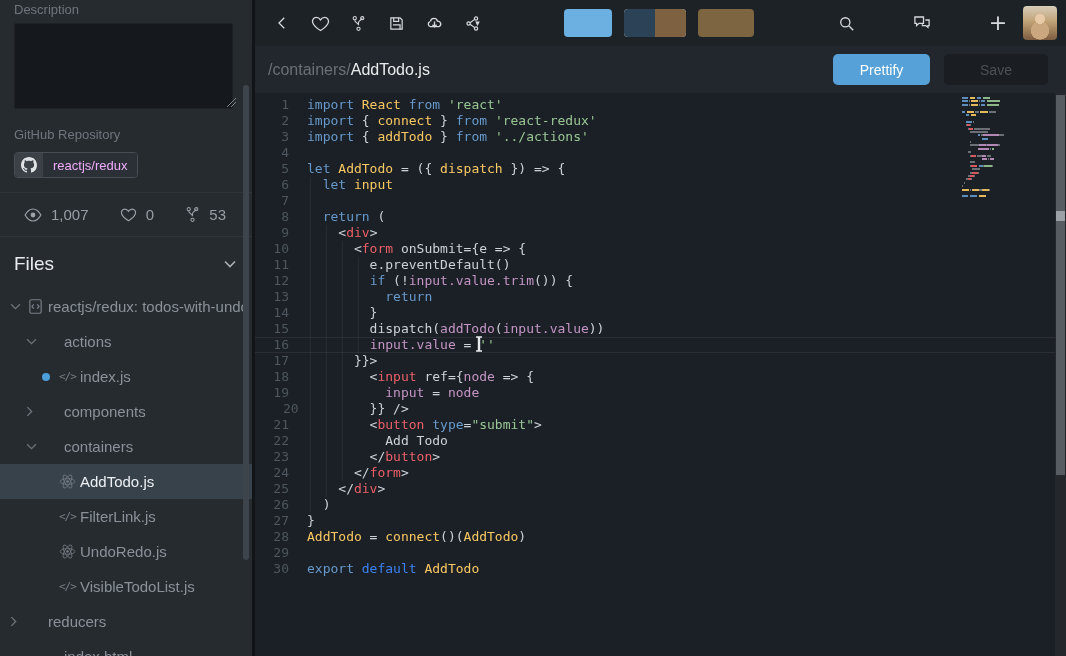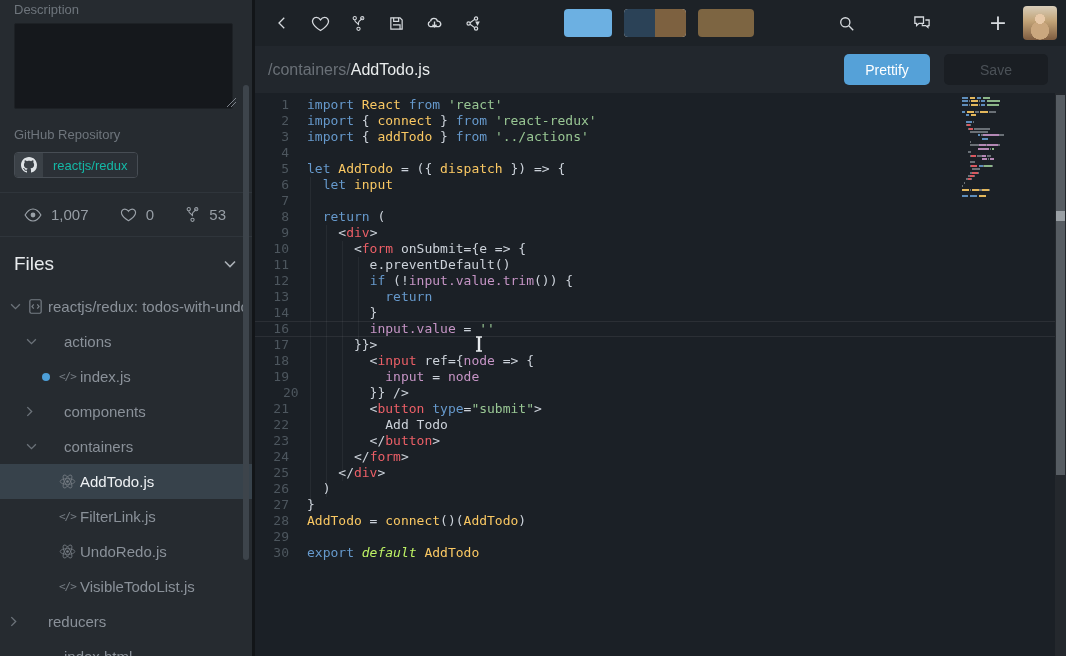--- a/index.html
+++ b/index.html
@@ -14,21 +14,21 @@
   .desc-box { position:relative; width:219px; height:86px; margin:0 14px 12px;
               background:#15181c; border:1px solid #1d2125; border-radius:2px;
               color:#aab0b6; font-size:12px; resize:none; outline:none; }
   .resize-grip { position:absolute; right:16px; top:98px; width:9px; height:9px;
      background:
        linear-gradient(135deg, transparent 45%, #7c828a 45%, #7c828a 52%, transparent 52%,
        transparent 68%, #7c828a 68%, #7c828a 75%, transparent 75%); }
   .repo-badge { display:inline-flex; align-items:stretch; margin:4px 14px 14px;
                 border:1px solid #474d54; border-radius:4px; overflow:hidden; height:26px; }
   .repo-badge .gh { width:28px; background:#3b4147; display:flex; align-items:center; justify-content:center; color:#dfe3e6; }
-  .repo-badge .txt { display:flex; align-items:center; padding:0 10px; color:#14b8a6; font-size:13px; background:#2b3036; }
+  .repo-badge .txt { display:flex; align-items:center; padding:0 10px; color:#f0abfc; font-size:13px; background:#2b3036; }
   .stats { display:flex; justify-content:space-between; align-items:center;
            border-top:1px solid #2f353b; border-bottom:1px solid #2f353b;
            padding:13px 26px 13px 24px; color:#979ea5; font-size:15px; }
   .stat { display:flex; align-items:center; gap:9px; }
   .stat svg { color:#9aa1a8; }
   .files-header { display:flex; align-items:center; justify-content:space-between;
                   padding:16px 16px 14px 14px; color:#e8ebed; font-size:19px; }
   .tree { }
   .tree-row { display:flex; align-items:center; height:35px; color:#8a9199; font-size:15px; cursor:pointer; }
   .tree-row.selected { background:#37424b; color:#eef1f4; }
@@ -56,21 +56,21 @@
       radial-gradient(circle at 50% 72%, #caa77e 0 30%, transparent 31%),
       linear-gradient(180deg,#d8cdb9 0%, #c2a377 45%, #7e5c40 100%); }
 
   .crumbbar { height:47px; background:#22272d; display:flex; align-items:center;
               padding:0 18px 0 13px; flex:none; }
   .crumb { font-size:16px; }
   .crumb .dim { color:#6a7077; }
   .crumb .cur { color:#e9eced; }
   .btn { height:31px; border:none; border-radius:5px; font-size:14px; cursor:pointer;
          font-family:"Liberation Sans", sans-serif; }
-  .btn-prettify { width:86px; background:#55a1d8; color:#fff; margin-left:auto; }
+  .btn-prettify { width:97px; background:#55a1d8; color:#fff; margin-left:auto; }
   .btn-save { width:104px; background:#1a1e23; color:#4b5157; margin-left:14px; }
 
   
   .editor { position:relative; flex:1; background:#1b2026; overflow:hidden;
             font-family:"DejaVu Sans Mono", monospace; font-size:13px; }
   .code-scroll { padding-top:4px; }
   .cline { display:flex; height:16px; line-height:16px; white-space:pre; }
   .cline.active { box-shadow: inset 0 1px 0 rgba(255,255,255,.07), inset 0 -1px 0 rgba(255,255,255,.07); }
   .gut { width:44px; padding-right:10px; text-align:right; color:#4d565e; flex:none; user-select:none; }
   .ctext { padding-left:8px; }
@@ -363,35 +363,36 @@
           <div class="cline"><span class="gut" style="color: rgb(77, 86, 94);">5</span><span class="ctext"><span style="color: rgb(102, 153, 204);">let</span><span style="color: rgb(204, 210, 218);"> </span><span style="color: rgb(250, 200, 99);">AddTodo</span><span style="color: rgb(204, 210, 218);"> = ({ </span><span style="color: rgb(250, 200, 99);">dispatch</span><span style="color: rgb(204, 210, 218);"> }) =&gt; {</span></span></div>
           <div class="cline"><span class="gut" style="color: rgb(77, 86, 94);">6</span><span class="ctext"><span style="color: rgb(204, 210, 218);">  </span><span style="color: rgb(102, 153, 204);">let</span><span style="color: rgb(204, 210, 218);"> </span><span style="color: rgb(250, 200, 99);">input</span></span></div>
           <div class="cline"><span class="gut" style="color: rgb(77, 86, 94);">7</span><span class="ctext"></span></div>
           <div class="cline"><span class="gut" style="color: rgb(77, 86, 94);">8</span><span class="ctext"><span style="color: rgb(204, 210, 218);">  </span><span style="color: rgb(102, 153, 204);">return</span><span style="color: rgb(204, 210, 218);"> (</span></span></div>
           <div class="cline"><span class="gut" style="color: rgb(77, 86, 94);">9</span><span class="ctext"><span style="color: rgb(204, 210, 218);">    &lt;</span><span style="color: rgb(236, 95, 103);">div</span><span style="color: rgb(204, 210, 218);">&gt;</span></span></div>
           <div class="cline"><span class="gut" style="color: rgb(77, 86, 94);">10</span><span class="ctext"><span style="color: rgb(204, 210, 218);">      &lt;</span><span style="color: rgb(236, 95, 103);">form</span><span style="color: rgb(204, 210, 218);"> onSubmit={e =&gt; {</span></span></div>
           <div class="cline"><span class="gut" style="color: rgb(77, 86, 94);">11</span><span class="ctext"><span style="color: rgb(204, 210, 218);">        e.preventDefault()</span></span></div>
           <div class="cline"><span class="gut" style="color: rgb(77, 86, 94);">12</span><span class="ctext"><span style="color: rgb(204, 210, 218);">        </span><span style="color: rgb(102, 153, 204);">if</span><span style="color: rgb(204, 210, 218);"> (!</span><span style="color: rgb(197, 148, 197);">input.value.trim</span><span style="color: rgb(204, 210, 218);">()) {</span></span></div>
           <div class="cline"><span class="gut" style="color: rgb(77, 86, 94);">13</span><span class="ctext"><span style="color: rgb(204, 210, 218);">          </span><span style="color: rgb(102, 153, 204);">return</span></span></div>
           <div class="cline"><span class="gut" style="color: rgb(77, 86, 94);">14</span><span class="ctext"><span style="color: rgb(204, 210, 218);">        }</span></span></div>
+          <div class="cline"><span class="gut" style="color: rgb(77, 86, 94);">15</span><span class="ctext"><span style="color: rgb(204, 210, 218);">        dispatch(</span><span style="color: rgb(197, 148, 197);">addTodo</span><span style="color: rgb(204, 210, 218);">(</span><span style="color: rgb(197, 148, 197);">input.value</span><span style="color: rgb(204, 210, 218);">))</span></span></div>
           <div class="cline active"><span class="gut" style="color: rgb(77, 86, 94);">16</span><span class="ctext"><span style="color: rgb(204, 210, 218);">        </span><span style="color: rgb(197, 148, 197);">input.value</span><span style="color: rgb(204, 210, 218);"> = </span><span style="color: rgb(153, 199, 148);">''</span></span></div>
           <div class="cline"><span class="gut" style="color: rgb(77, 86, 94);">17</span><span class="ctext"><span style="color: rgb(204, 210, 218);">      }}&gt;</span></span></div>
           <div class="cline"><span class="gut" style="color: rgb(77, 86, 94);">18</span><span class="ctext"><span style="color: rgb(204, 210, 218);">        &lt;</span><span style="color: rgb(236, 95, 103);">input</span><span style="color: rgb(204, 210, 218);"> ref={</span><span style="color: rgb(197, 148, 197);">node</span><span style="color: rgb(204, 210, 218);"> =&gt; {</span></span></div>
           <div class="cline"><span class="gut" style="color: rgb(77, 86, 94);">19</span><span class="ctext"><span style="color: rgb(204, 210, 218);">          </span><span style="color: rgb(197, 148, 197);">input</span><span style="color: rgb(204, 210, 218);"> = </span><span style="color: rgb(197, 148, 197);">node</span></span></div>
           <div class="cline"><span class="gut" style="color: rgb(77, 86, 94); padding-left: 28px;">20</span><span class="ctext"><span style="color: rgb(204, 210, 218);">        }} /&gt;</span></span></div>
           <div class="cline"><span class="gut" style="color: rgb(77, 86, 94);">21</span><span class="ctext"><span style="color: rgb(204, 210, 218);">        &lt;</span><span style="color: rgb(236, 95, 103);">button</span><span style="color: rgb(204, 210, 218);"> </span><span style="color: rgb(102, 153, 204);">type</span><span style="color: rgb(204, 210, 218);">=</span><span style="color: rgb(153, 199, 148);">"submit"</span><span style="color: rgb(204, 210, 218);">&gt;</span></span></div>
           <div class="cline"><span class="gut" style="color: rgb(77, 86, 94);">22</span><span class="ctext"><span style="color: rgb(204, 210, 218);">          Add Todo</span></span></div>
           <div class="cline"><span class="gut" style="color: rgb(77, 86, 94);">23</span><span class="ctext"><span style="color: rgb(204, 210, 218);">        &lt;/</span><span style="color: rgb(236, 95, 103);">button</span><span style="color: rgb(204, 210, 218);">&gt;</span></span></div>
           <div class="cline"><span class="gut" style="color: rgb(77, 86, 94);">24</span><span class="ctext"><span style="color: rgb(204, 210, 218);">      &lt;/</span><span style="color: rgb(236, 95, 103);">form</span><span style="color: rgb(204, 210, 218);">&gt;</span></span></div>
           <div class="cline"><span class="gut" style="color: rgb(77, 86, 94);">25</span><span class="ctext"><span style="color: rgb(204, 210, 218);">    &lt;/</span><span style="color: rgb(236, 95, 103);">div</span><span style="color: rgb(204, 210, 218);">&gt;</span></span></div>
           <div class="cline"><span class="gut" style="color: rgb(77, 86, 94);">26</span><span class="ctext"><span style="color: rgb(204, 210, 218);">  )</span></span></div>
           <div class="cline"><span class="gut" style="color: rgb(77, 86, 94);">27</span><span class="ctext"><span style="color: rgb(204, 210, 218);">}</span></span></div>
           <div class="cline"><span class="gut" style="color: rgb(77, 86, 94);">28</span><span class="ctext"><span style="color: rgb(250, 200, 99);">AddTodo</span><span style="color: rgb(204, 210, 218);"> = </span><span style="color: rgb(250, 200, 99);">connect</span><span style="color: rgb(204, 210, 218);">()(</span><span style="color: rgb(250, 200, 99);">AddTodo</span><span style="color: rgb(204, 210, 218);">)</span></span></div>
           <div class="cline"><span class="gut" style="color: rgb(77, 86, 94);">29</span><span class="ctext"></span></div>
-          <div class="cline"><span class="gut" style="color: rgb(77, 86, 94);">30</span><span class="ctext"><span style="color: rgb(102, 153, 204);">export</span><span style="color: rgb(204, 210, 218);"> </span><span style="color: #bef264; font-style: italic;">default</span><span style="color: rgb(204, 210, 218);"> </span><span style="color: rgb(250, 200, 99);">AddTodo</span></span></div>
+          <div class="cline"><span class="gut" style="color: rgb(77, 86, 94);">30</span><span class="ctext"><span style="color: rgb(102, 153, 204);">export</span><span style="color: rgb(204, 210, 218);"> </span><span style="color: #3b82f6;">default</span><span style="color: rgb(204, 210, 218);"> </span><span style="color: rgb(250, 200, 99);">AddTodo</span></span></div>
         </div>
 
       <div class="guide" style="left:55px;  top:84px;  height:336px;"></div>
       <div class="guide" style="left:71px;  top:132px; height:272px;"></div>
       <div class="guide" style="left:87px;  top:148px; height:240px;"></div>
       <div class="guide" style="left:103px; top:164px; height:96px;"></div>
 
       <div class="minimap" id="minimap">
           <div class="mline"><i style="width: 6px; background: rgb(102, 153, 204); opacity: 0.9;"></i><i style="width: 1px;"></i><i style="width: 1px;"></i><i style="width: 5px; background: rgb(250, 200, 99); opacity: 0.9;"></i><i style="width: 1px;"></i><i style="width: 1px;"></i><i style="width: 4px; background: rgb(102, 153, 204); opacity: 0.9;"></i><i style="width: 1px;"></i><i style="width: 1px;"></i><i style="width: 7px; background: rgb(153, 199, 148); opacity: 0.9;"></i></div>
           <div class="mline"><i style="width: 6px; background: rgb(102, 153, 204); opacity: 0.9;"></i><i style="width: 1px;"></i><i style="width: 1px; background: rgb(204, 210, 218); opacity: 0.45;"></i><i style="width: 1px;"></i><i style="width: 7px; background: rgb(250, 200, 99); opacity: 0.9;"></i><i style="width: 1px;"></i><i style="width: 1px; background: rgb(204, 210, 218); opacity: 0.45;"></i><i style="width: 1px;"></i><i style="width: 4px; background: rgb(102, 153, 204); opacity: 0.9;"></i><i style="width: 1px;"></i><i style="width: 1px;"></i><i style="width: 13px; background: rgb(153, 199, 148); opacity: 0.9;"></i></div>

